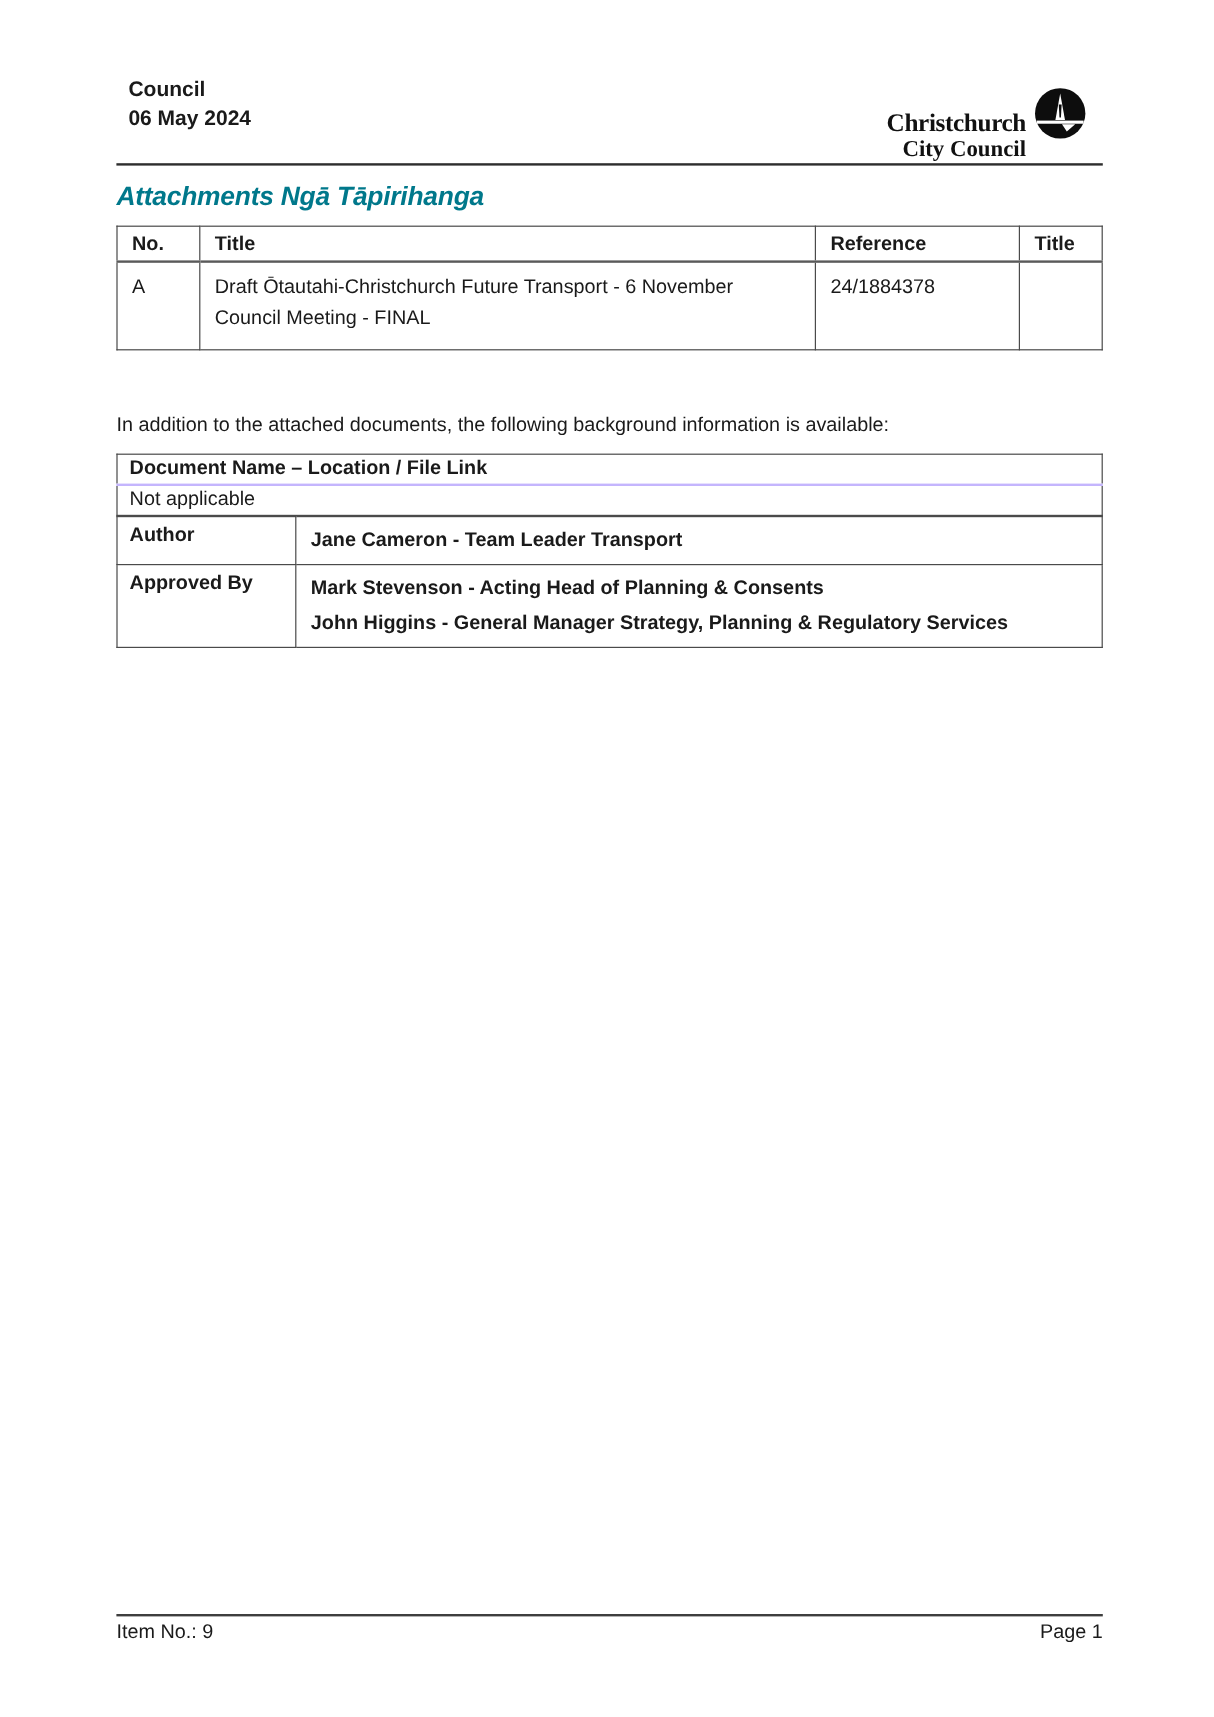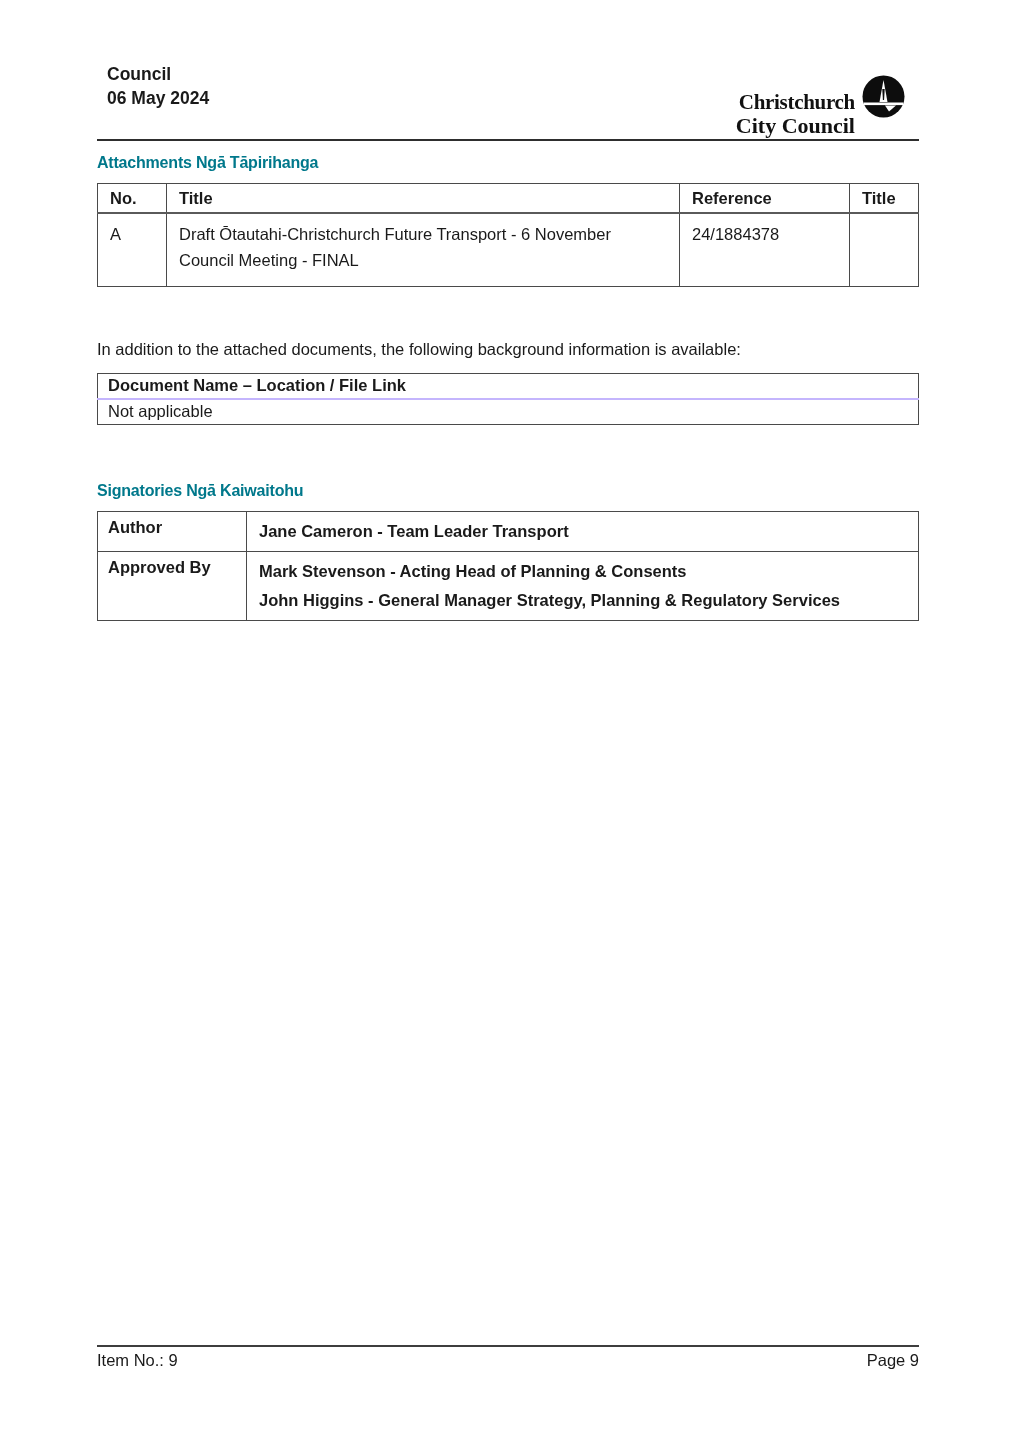--- a/index.html
+++ b/index.html
@@ -38,31 +38,32 @@
   }
   .logo-text {
     text-align: right;
     font-family: "Liberation Serif", "DejaVu Serif", serif;
     font-weight: bold;
     line-height: 1.0;
     color: #111;
     margin-top: 32px;
   }
   .logo-text .l1 { font-size: 21px; letter-spacing: -0.3px; }
-  .logo-text .l2 { font-size: 22px; margin-top: 2px; }
+  .logo-text .l2 { font-size: 19px; margin-top: 2px; }
   .header-rule {
     border-bottom: 2px solid #2e2e2e;
     margin-top: 2px;
   }
 
   
   h1.section-heading {
-    font-size: 16px;
+    font-size: 22px;
     font-weight: bold;
     letter-spacing: -0.2px;
+    font-style: italic;
   }
   .accent { color: var(--accent, #00788B); }
   #attachments-heading { margin: 13px 0 11px 0; }
   #signatories-heading { margin: 57px 0 11px 0; }
 
   
   table {
     width: 100%;
     border-collapse: collapse;
     font-size: 16.5px;
@@ -161,21 +162,20 @@
         <th>Document Name – Location / File Link</th>
       </tr>
     </thead>
     <tbody>
       <tr>
         <td>Not applicable</td>
       </tr>
     </tbody>
   </table>
 
-  <h1 id="signatories-heading" class="section-heading accent">Signatories Ngā Kaiwaitohu</h1>
 
   <table class="signatories-table">
     <tbody>
       <tr>
         <th>Author</th>
         <td>
           <div class="value-line">Jane Cameron - Team Leader Transport</div>
         </td>
       </tr>
       <tr>
@@ -185,14 +185,14 @@
           <div class="value-line">John Higgins - General Manager Strategy, Planning &amp; Regulatory Services</div>
         </td>
       </tr>
     </tbody>
   </table>
 
 </div>
 
 <div class="doc-footer">
   <span>Item No.: 9</span>
-  <span>Page 9</span>
+  <span>Page 1</span>
 </div>
 
 </body></html>

